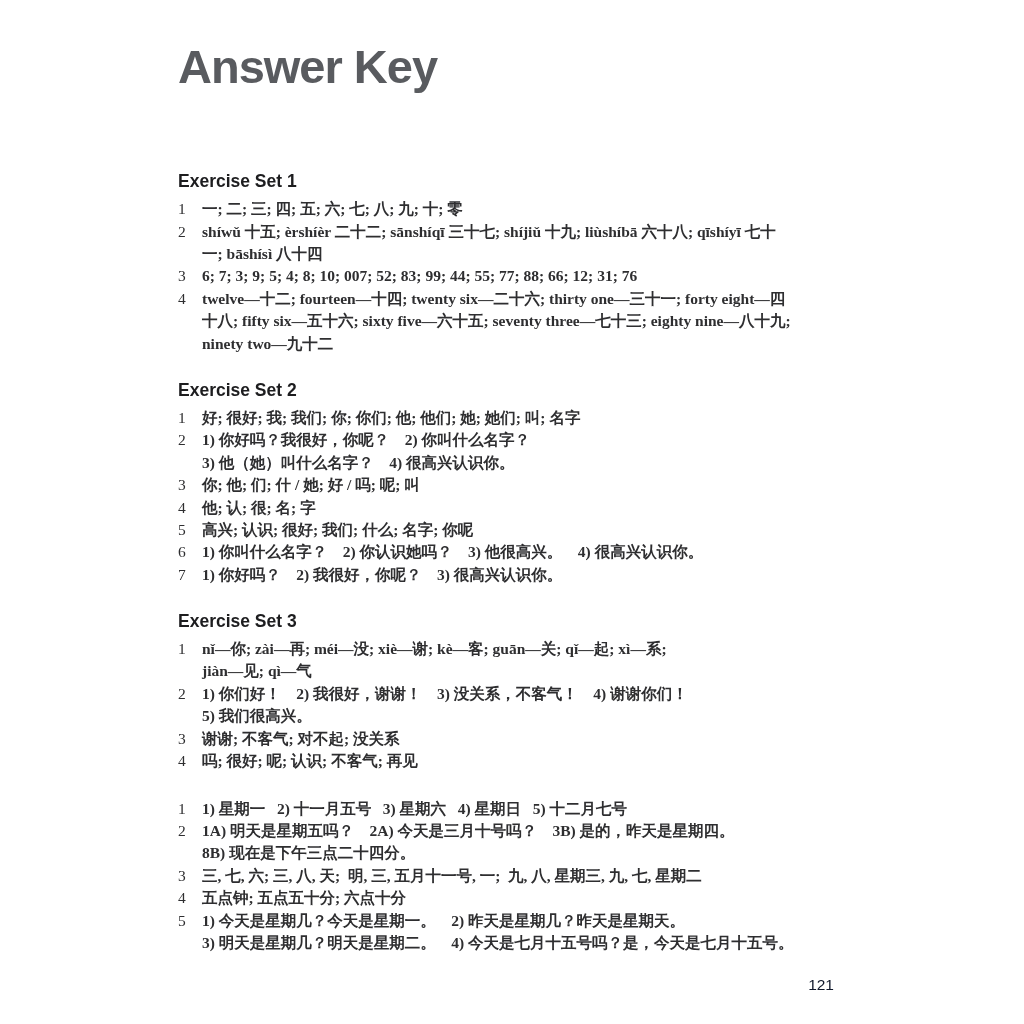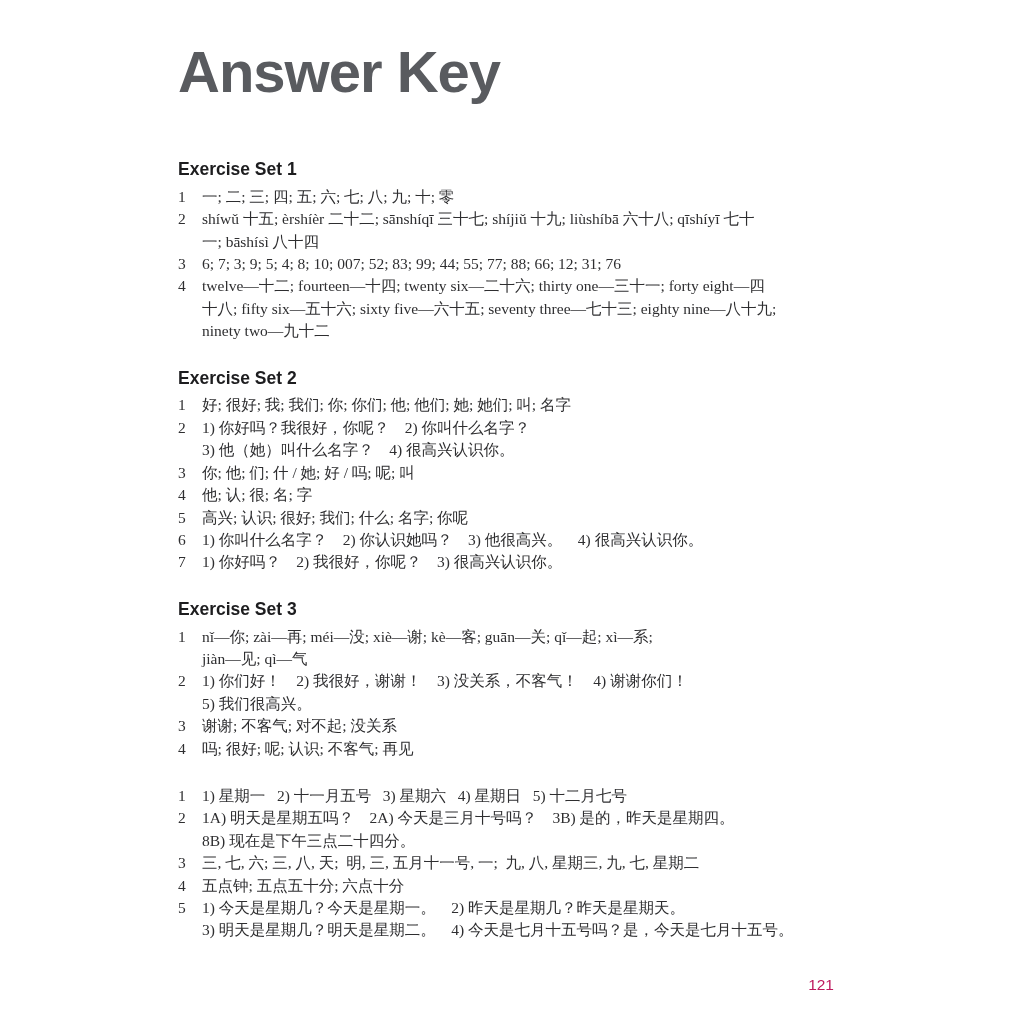--- a/index.html
+++ b/index.html
@@ -10,27 +10,27 @@
     font-family: "Liberation Serif", serif;
   }
   .page {
     position: relative;
     width: 1024px; height: 1024px;
     padding: 42px 178px 0 178px;
   }
   .title {
     font-family: "Liberation Sans", sans-serif;
     font-weight: bold;
-    font-size: 58px;
+    font-size: 47px;
     letter-spacing: -1px;
     color: #595b5f;
     line-height: 1.05;
   }
   .section { margin-top: 25px; }
-  .section.first { margin-top: 56px; }
+  .section.first { margin-top: 80px; }
   .section-heading {
     font-family: "Liberation Sans", sans-serif;
     font-weight: bold;
     font-size: 17.5px;
     color: #1d1d1f;
     margin-bottom: 5px;
     line-height: 1.25;
   }
   .item {
     display: flex;
@@ -39,28 +39,29 @@
     line-height: 22.4px;
     color: #2e2e30;
   }
   .item .num {
     flex: 0 0 24px;
     color: #2e2e30;
   }
   .item .txt {
     flex: 1 1 auto;
     white-space: pre-wrap;
+    font-weight: bold;
   }
   .footer {
     position: absolute;
     top: 976px;
     right: 190px;
     font-family: "Liberation Sans", sans-serif;
     font-size: 15.5px;
-    color: #be185d;
+    color: #0f172a;
   }
 </style>
 </head>
 <body>
 
 <div class="page">
 
   <h1 class="title">Answer Key</h1>
 
   <div class="section first">

